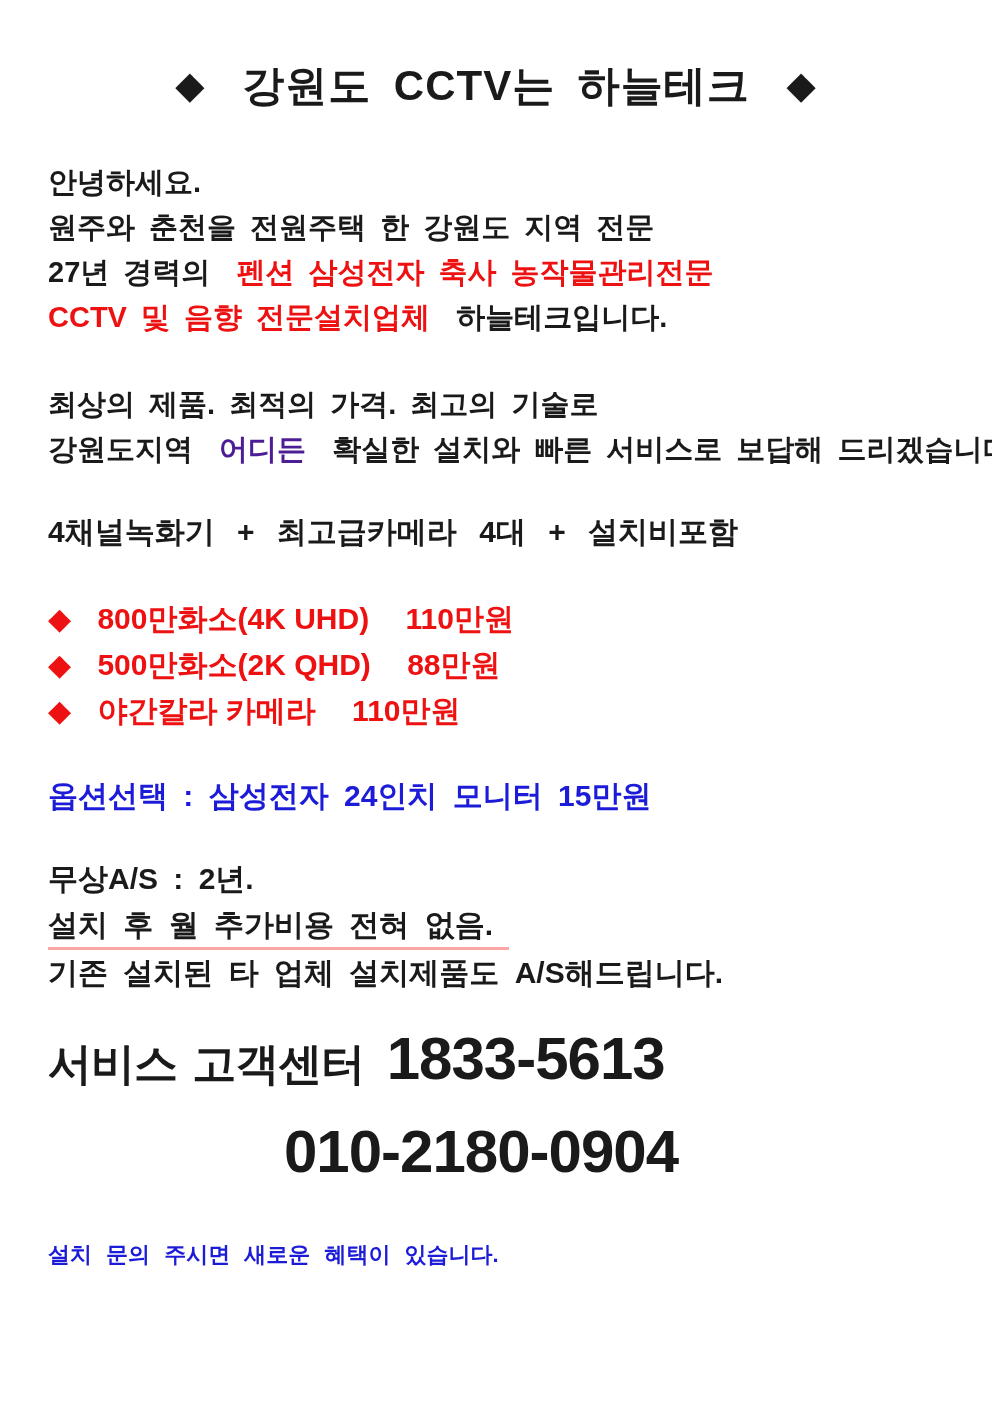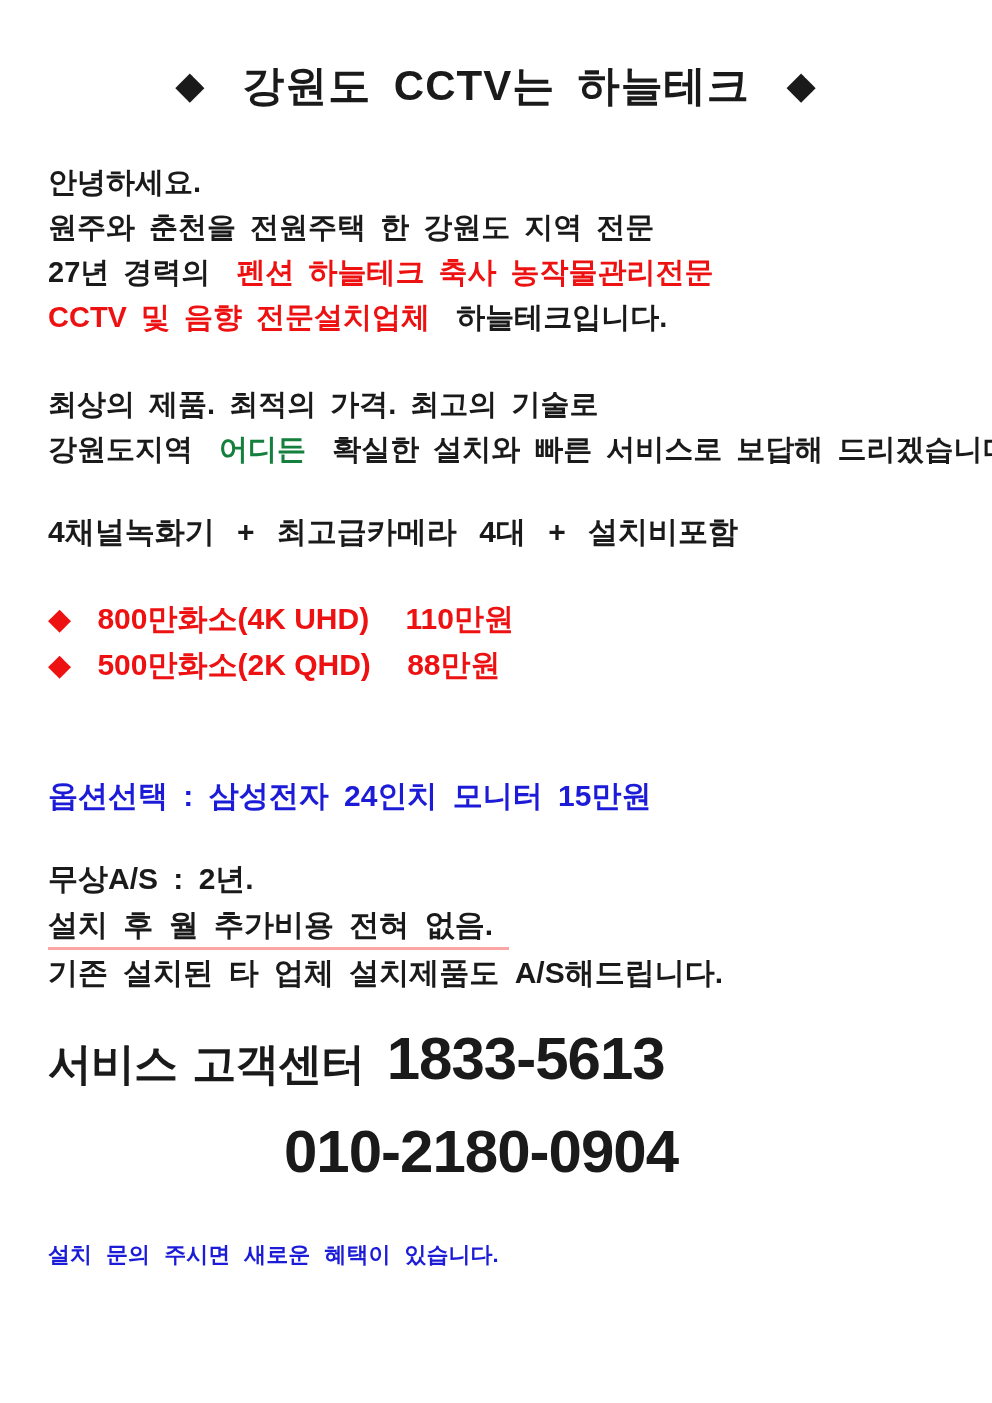--- a/index.html
+++ b/index.html
@@ -48,21 +48,21 @@
   }
   .package {
     position: absolute;
     top: 512px;
     left: 48px;
     font-size: 30px;
     word-spacing: 14px;
     white-space: nowrap;
   }
   .red { color: #ee1111; }
-  .blue { color: #15803d; }
+  .blue { color: #4c1d95; }
   .seg-gap { margin-left: 12px; }
 
   .prices {
     position: absolute;
     top: 596px;
     left: 48px;
     font-size: 30px;
     line-height: 46px;
     color: #ee1111;
     white-space: nowrap;
@@ -126,21 +126,21 @@
     <span class="diamond">◆</span>
     <span class="title-text">강원도 CCTV는 하늘테크</span>
     <span class="diamond">◆</span>
   </div>
 
   <div class="intro">
     <div>안녕하세요.</div>
     <div>원주와 춘천을 전원주택 한 강원도 지역 전문</div>
     <div>
       <span>27년 경력의</span>
-      <span class="red seg-gap">펜션 하늘테크 축사 농작물관리전문</span>
+      <span class="red seg-gap">펜션 삼성전자 축사 농작물관리전문</span>
     </div>
     <div>
       <span class="red">CCTV 및 음향 전문설치업체</span>
       <span class="seg-gap">하늘테크입니다.</span>
     </div>
   </div>
 
   <div class="pitch">
     <div>최상의 제품. 최적의 가격. 최고의 기술로</div>
     <div>
@@ -156,20 +156,25 @@
     <div class="price-row">
       <span class="bullet">◆</span>
       <span>800만화소(4K UHD)</span>
       <span class="price">110만원</span>
     </div>
     <div class="price-row">
       <span class="bullet">◆</span>
       <span>500만화소(2K QHD)</span>
       <span class="price">88만원</span>
     </div>
+    <div class="price-row">
+      <span class="bullet">◆</span>
+      <span>야간칼라 카메라</span>
+      <span class="price">110만원</span>
+    </div>
   </div>
 
   <div class="option">옵션선택 : 삼성전자 24인치 모니터 15만원</div>
 
   <div class="warranty">
     <div>무상A/S : 2년.</div>
     <div>
       <span class="underline-span">설치 후 월 추가비용 전혀 없음.</span>
     </div>
     <div>기존 설치된 타 업체 설치제품도 A/S해드립니다.</div>

